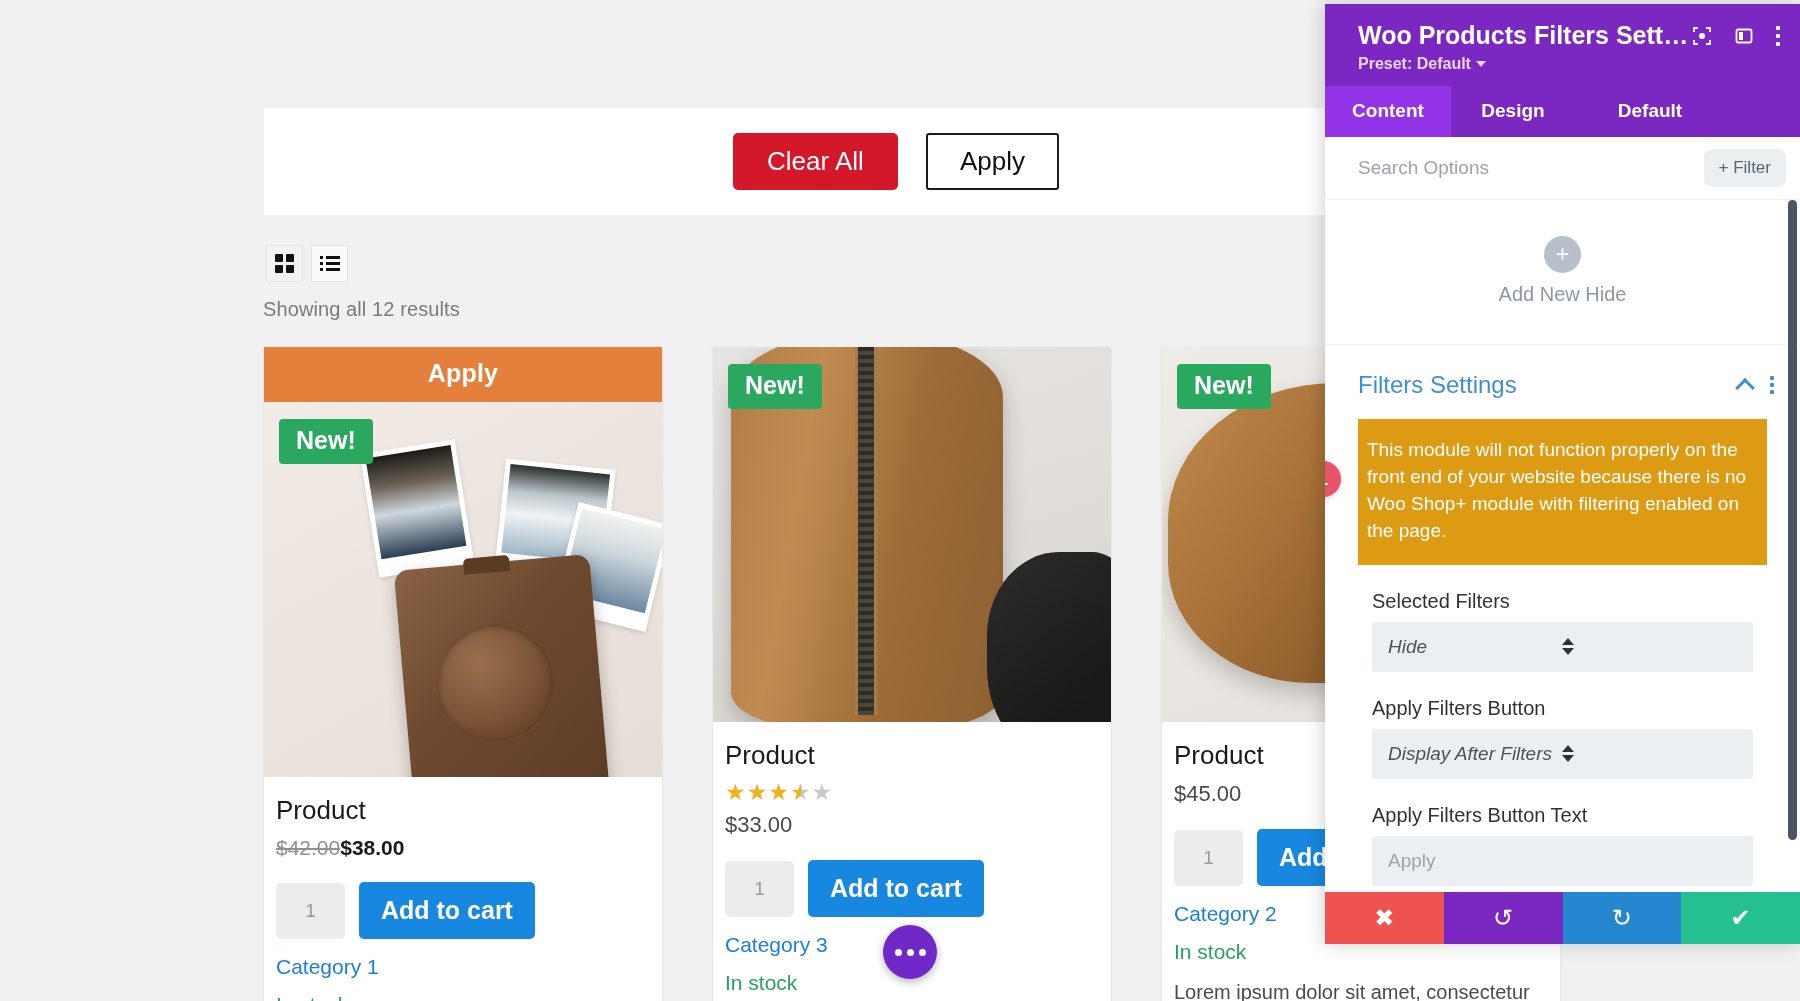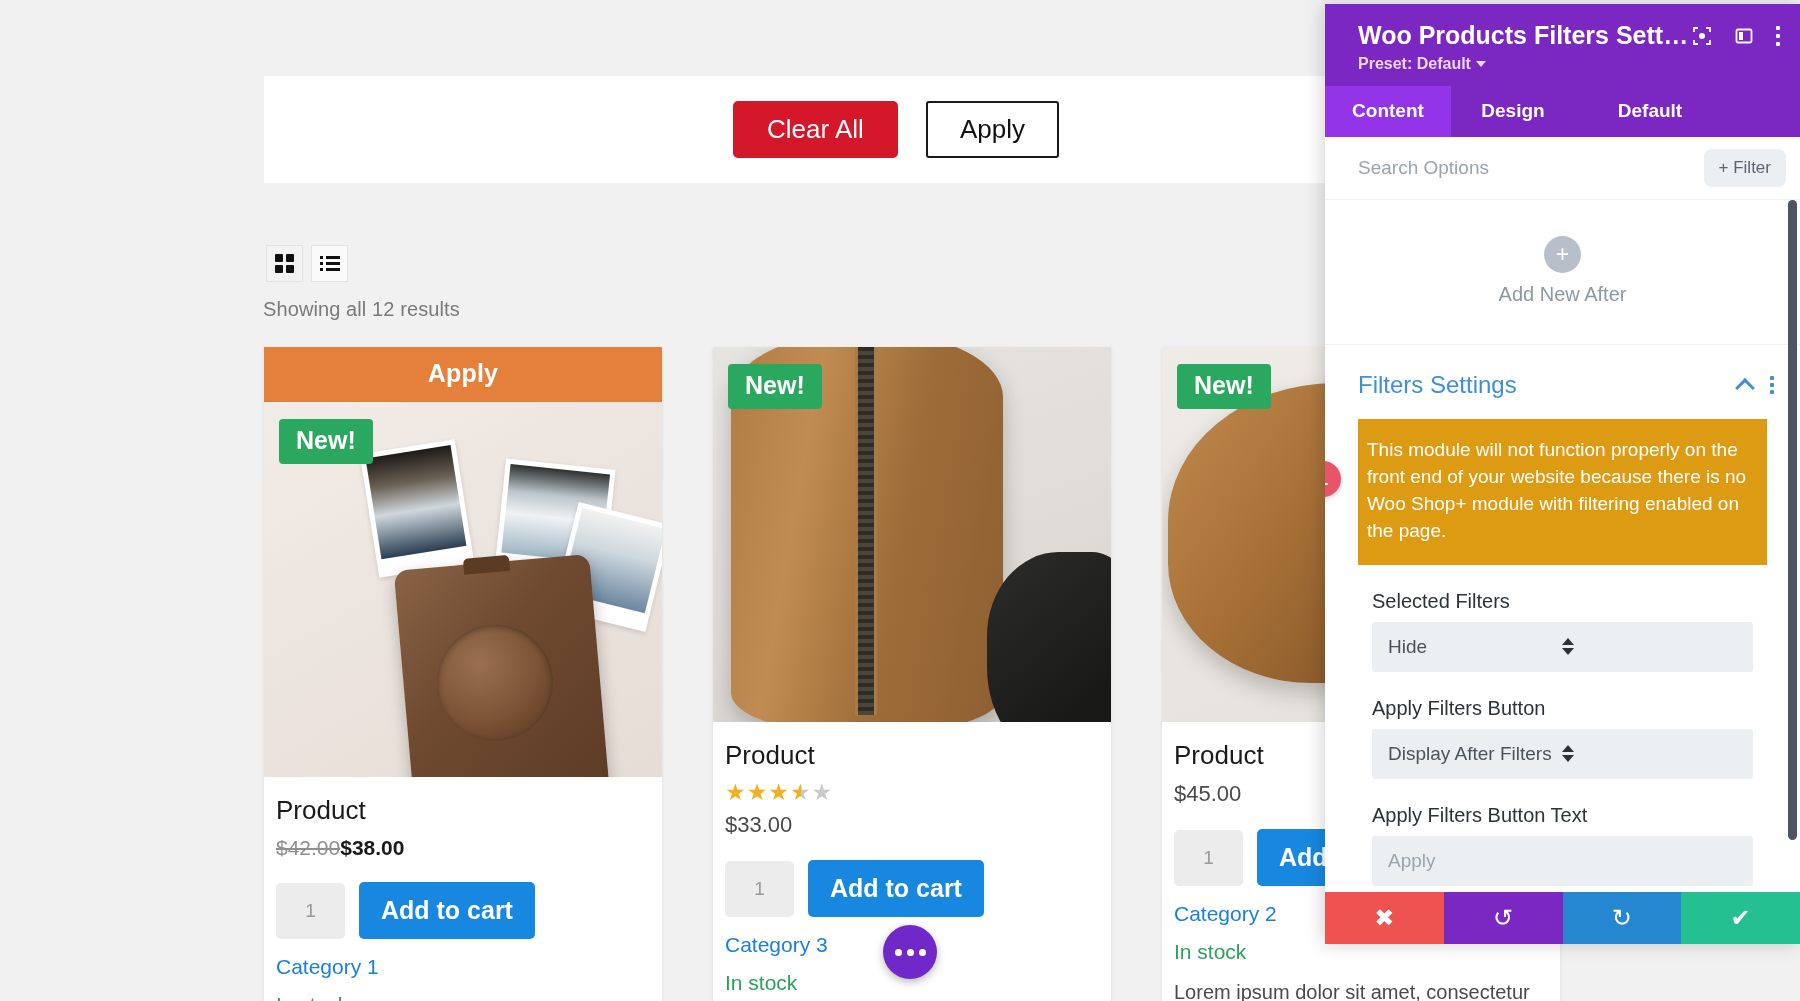--- a/index.html
+++ b/index.html
@@ -7,21 +7,21 @@
     width: 1800px; height: 1001px;
     overflow: hidden;
     background: #f1f1f1;
     font-family: "Liberation Sans", sans-serif;
   }
   #root { position: relative; width: 1800px; height: 1001px; }
 
   
   .page-band {
     position: absolute;
-    left: 264px; top: 76px;
+    left: 264px; top: 108px;
     width: 1264px; height: 107px;
     background: #ffffff;
   }
   .filter-buttons {
     position: absolute;
     left: 0; top: 0; width: 100%; height: 100%;
     display: flex; align-items: center; justify-content: center;
     gap: 28px;
   }
   .btn-clear-all {
@@ -407,21 +407,21 @@
     width: 100%;
     background: #eceff2;
     border: none; border-radius: 3px;
     padding: 14px 16px;
     font-size: 19px;
     color: #4a535c;
     display: flex; align-items: center;
     cursor: pointer;
     position: relative;
   }
-  .field-select span { flex: 1; }
+  .field-select span { flex: 1; font-style: italic; }
   .select-arrows { display: flex; flex-direction: column; gap: 3px; margin-right: 2px; }
   .arr-up { width: 0; height: 0; border-left: 6px solid transparent; border-right: 6px solid transparent; border-bottom: 7px solid #2c3338; }
   .arr-dn { width: 0; height: 0; border-left: 6px solid transparent; border-right: 6px solid transparent; border-top: 7px solid #2c3338; }
   .field-text {
     width: 100%;
     background: #eceff2;
     border: none; border-radius: 3px;
     padding: 14px 16px;
     font-size: 19px;
     color: #9aa4ae;
@@ -635,21 +635,21 @@
 
     <div class="modal-search">
       <input class="search-field" placeholder="Search Options" style="">
       <div class="filter-chip">+ Filter</div>
     </div>
 
     <div class="modal-body">
 
       <div class="add-new-item">
         <div class="add-circle">+</div>
-        <div class="add-label">Add New After</div>
+        <div class="add-label">Add New Hide</div>
       </div>
 
       <div class="section-head">
         <div class="section-title">Filters Settings</div>
         <span class="chev-up"></span>
         <span class="dots-v-blue">
             <i></i>
             <i></i>
             <i></i>
           </span>

